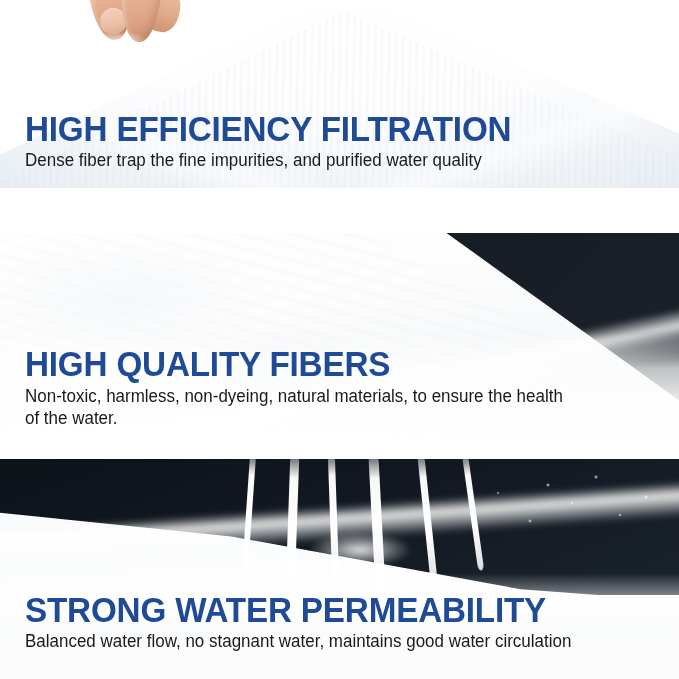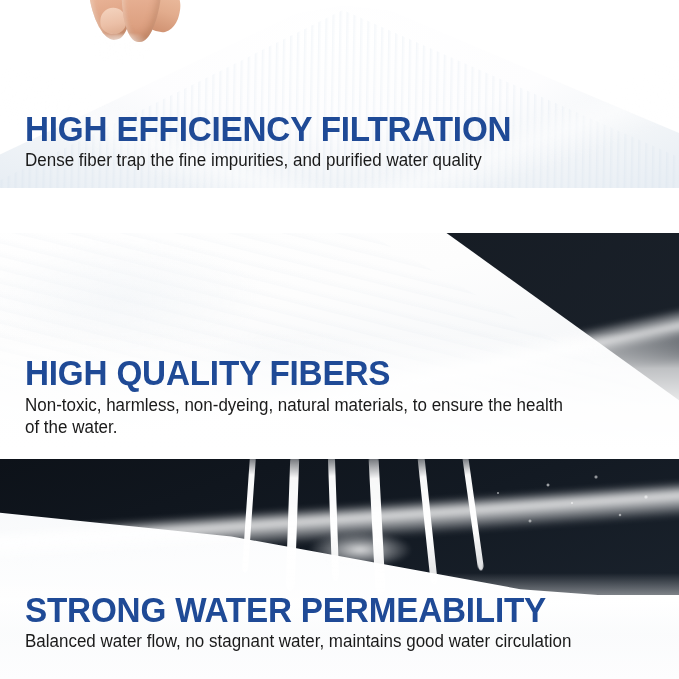--- a/index.html
+++ b/index.html
@@ -320,21 +320,21 @@
   <div class="divider" id="divider-1"></div>
 
   <section class="panel" id="panel-2">
     <div class="panel-art">
       <div class="p2-dark"></div>
       <div class="p2-fabric"></div>
       <div class="p2-texture"></div>
       <div class="p2-edge-fuzz"></div>
       <div class="p2-textwash"></div>
     </div>
-    <div class="panel-text" style="bottom: 12px;">
+    <div class="panel-text" style="bottom: 21px;">
       <h2 class="headline">HIGH QUALITY FIBERS</h2>
       <p class="subline" style="max-width: 560px; white-space: normal;">Non-toxic, harmless, non-dyeing, natural materials, to ensure the health of the water.</p>
     </div>
   </section>
 
   <div class="divider" id="divider-2"></div>
 
   <section class="panel" id="panel-3">
     <div class="panel-art">
       <div class="p3-dark"></div>

